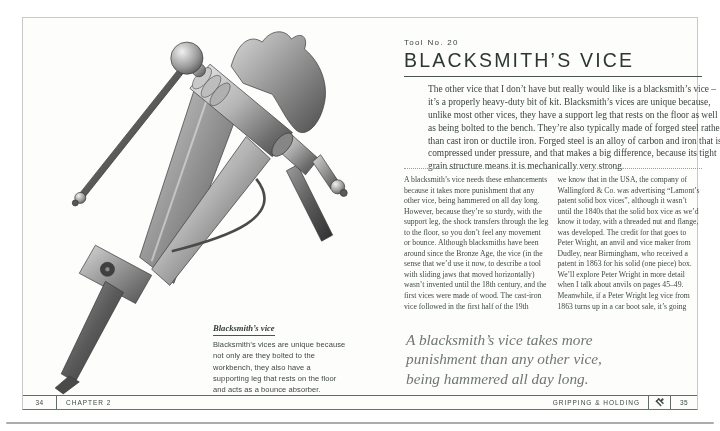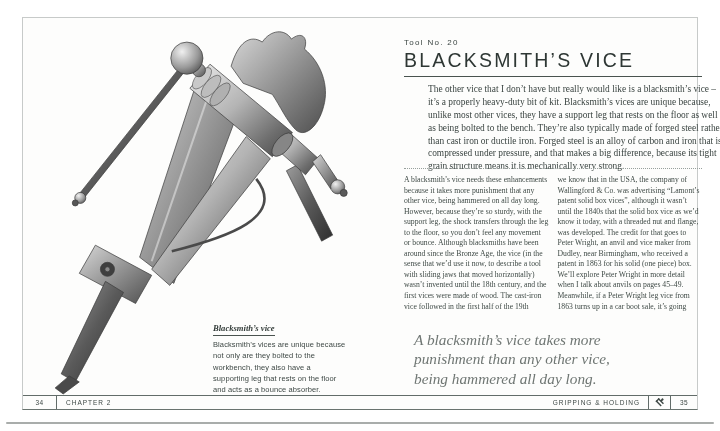--- a/index.html
+++ b/index.html
@@ -31,21 +31,21 @@
   .intro { position:absolute; top:45px; left:0; width:100%;
     font-family:"Liberation Serif", serif; font-size:9.4px; line-height:1.37; color:#3b4542;margin-left:24px; }
   .dotted-rule { position:absolute; top:130px; left:0; width:100%; height:0;
     border-top:1px dotted #97a09c; }
   .columns { position:absolute; top:137px; left:0; width:100%; display:flex; gap:9px;
     height:138px; overflow:hidden; }
   .col { width:144.5px; font-family:"Liberation Serif", serif; font-size:7.7px;
     line-height:1.37; color:#3f4a46; }
   .pull-quote { position:absolute; top:292px; left:2px; width:222px;
     font-family:"Liberation Serif", serif; font-style:italic; font-size:15.3px;
-    line-height:1.27; color:#6f7673;margin-left:8px; }
+    line-height:1.27; color:#6f7673; }
 
   
   .footer-row { position:absolute; left:0; right:0; bottom:0; height:14px;
     border-top:1px solid #626c69; display:flex; align-items:stretch;
     font-size:6.5px; letter-spacing:1px; color:#3e4845; background:#fdfdfc; }
   .footer-row > div { display:flex; align-items:center; }
   .pg-left { width:34px; justify-content:center; border-right:1px solid #626c69; letter-spacing:0.5px; }
   .chapter { flex:1; padding-left:9px; }
   .section { padding-right:8px; }
   .icon-cell { width:22px; justify-content:center; border-left:1px solid #626c69; }

